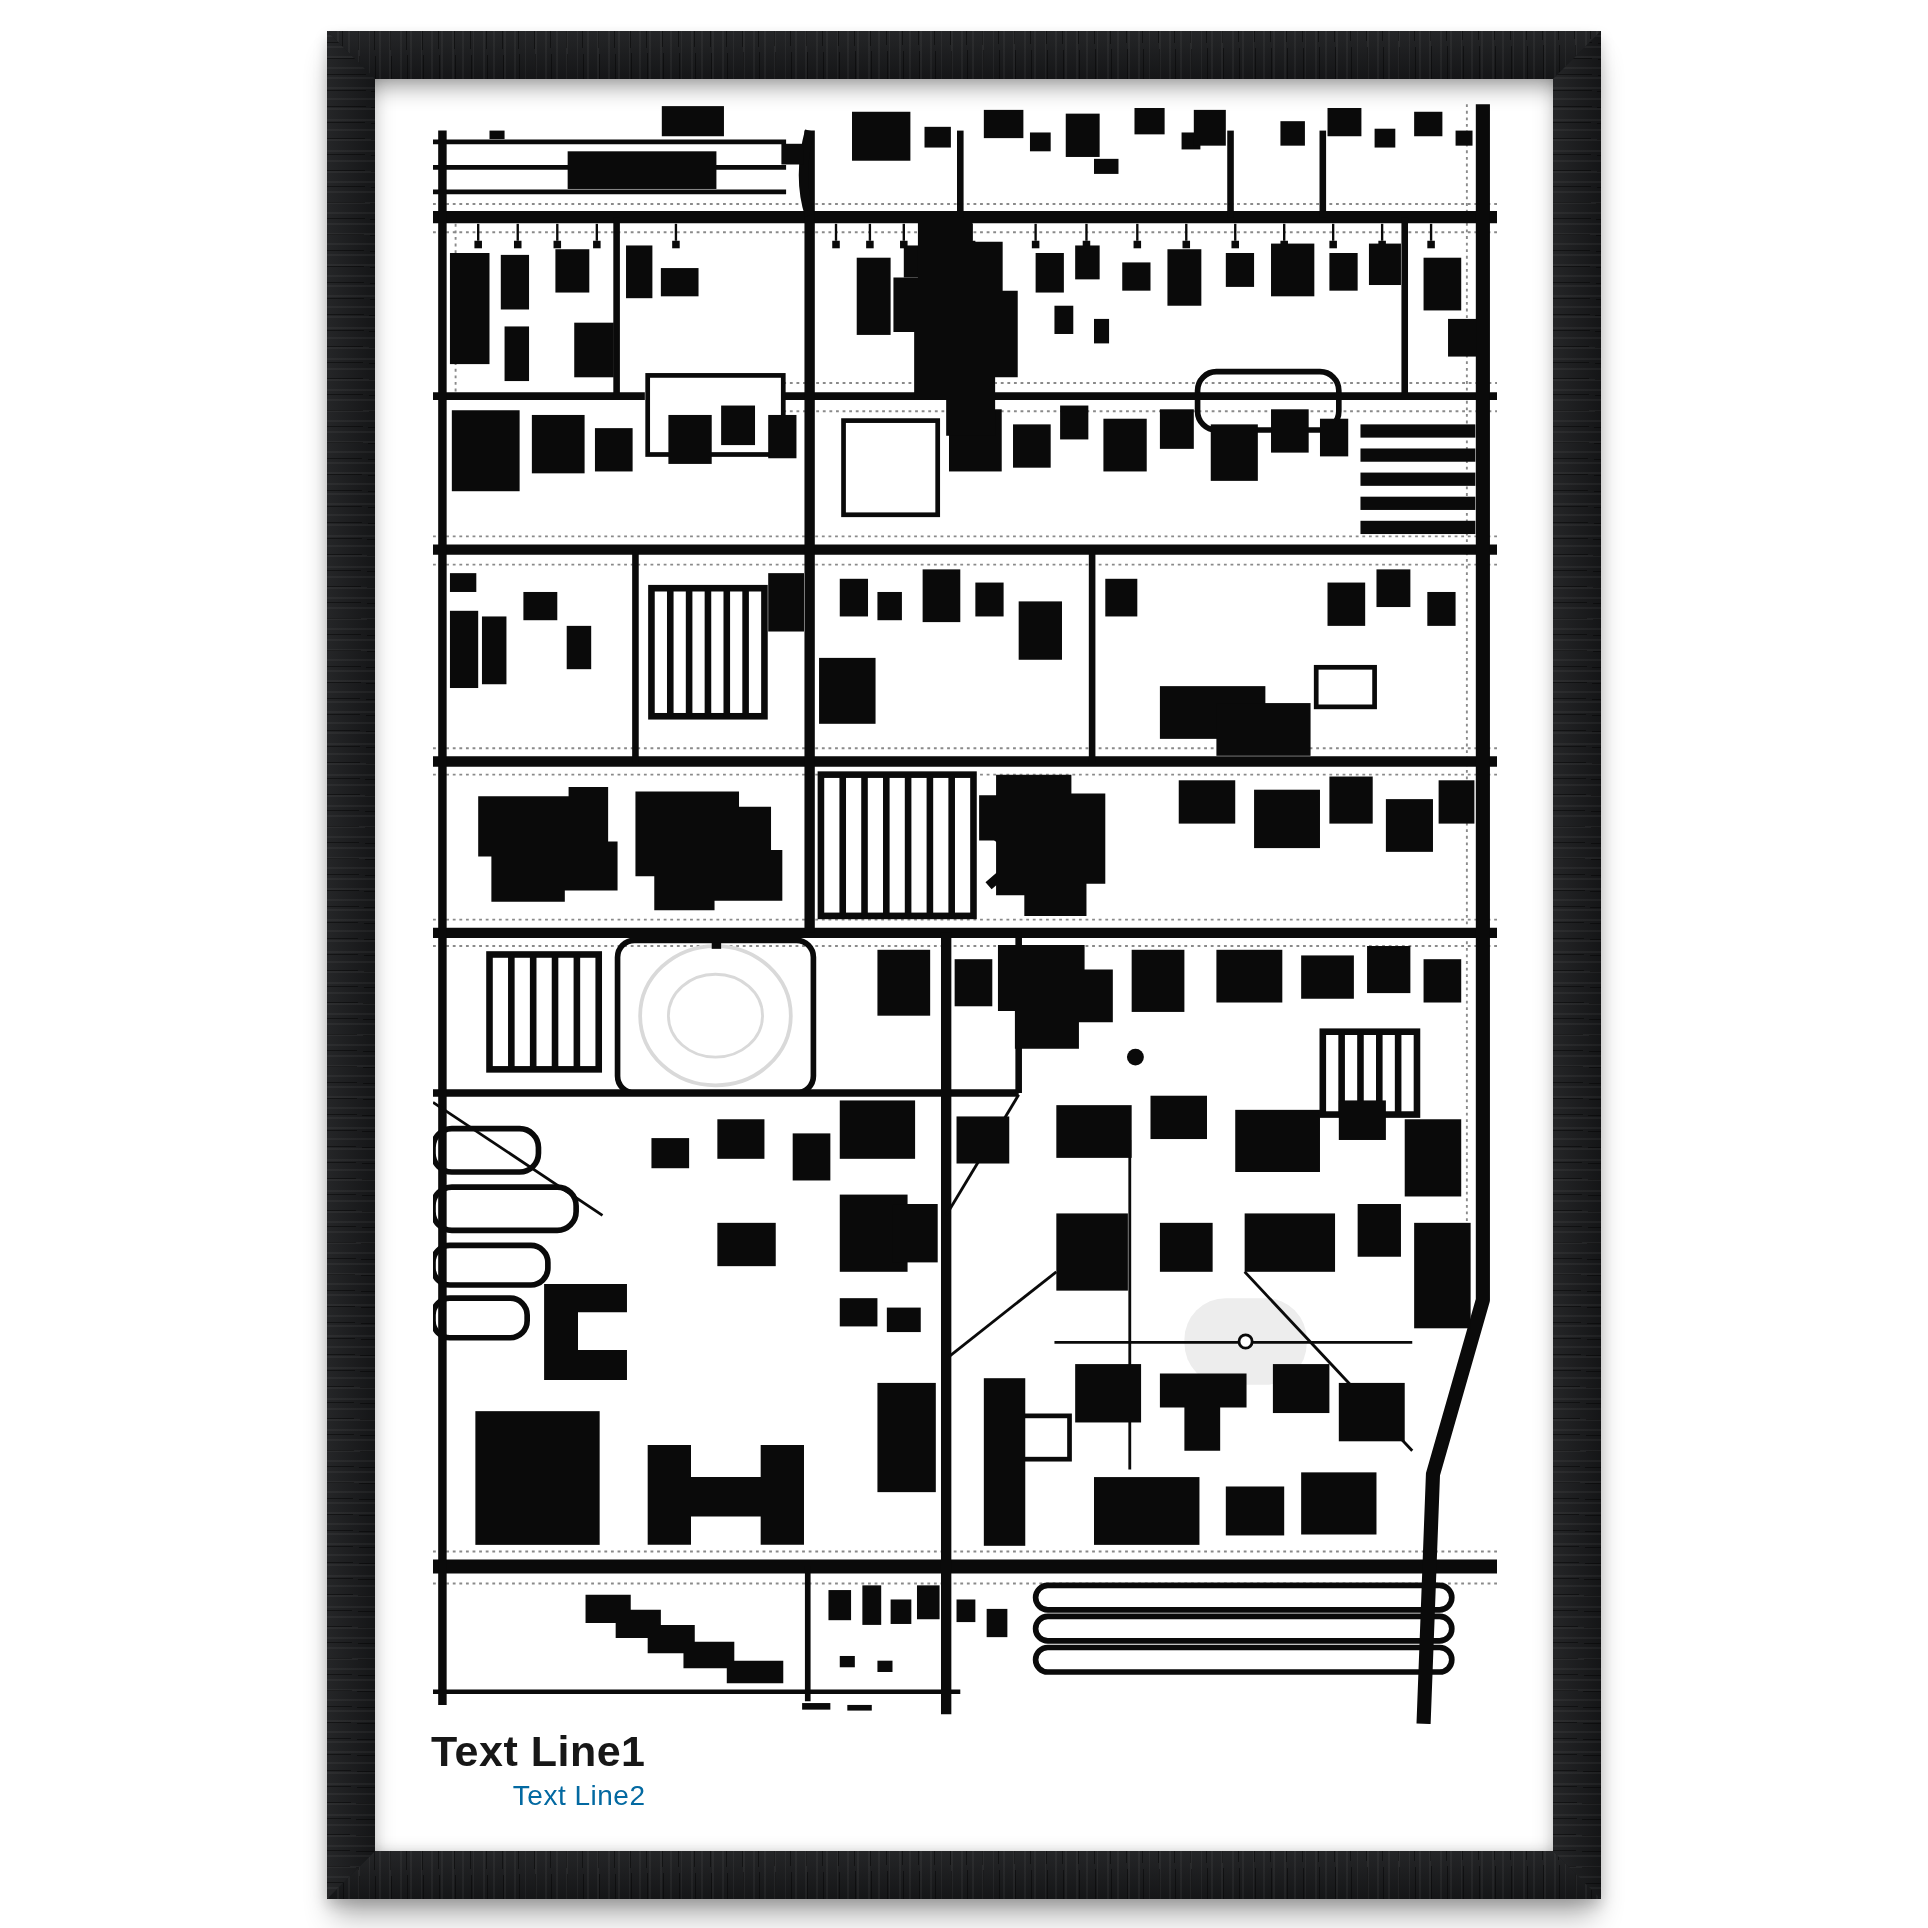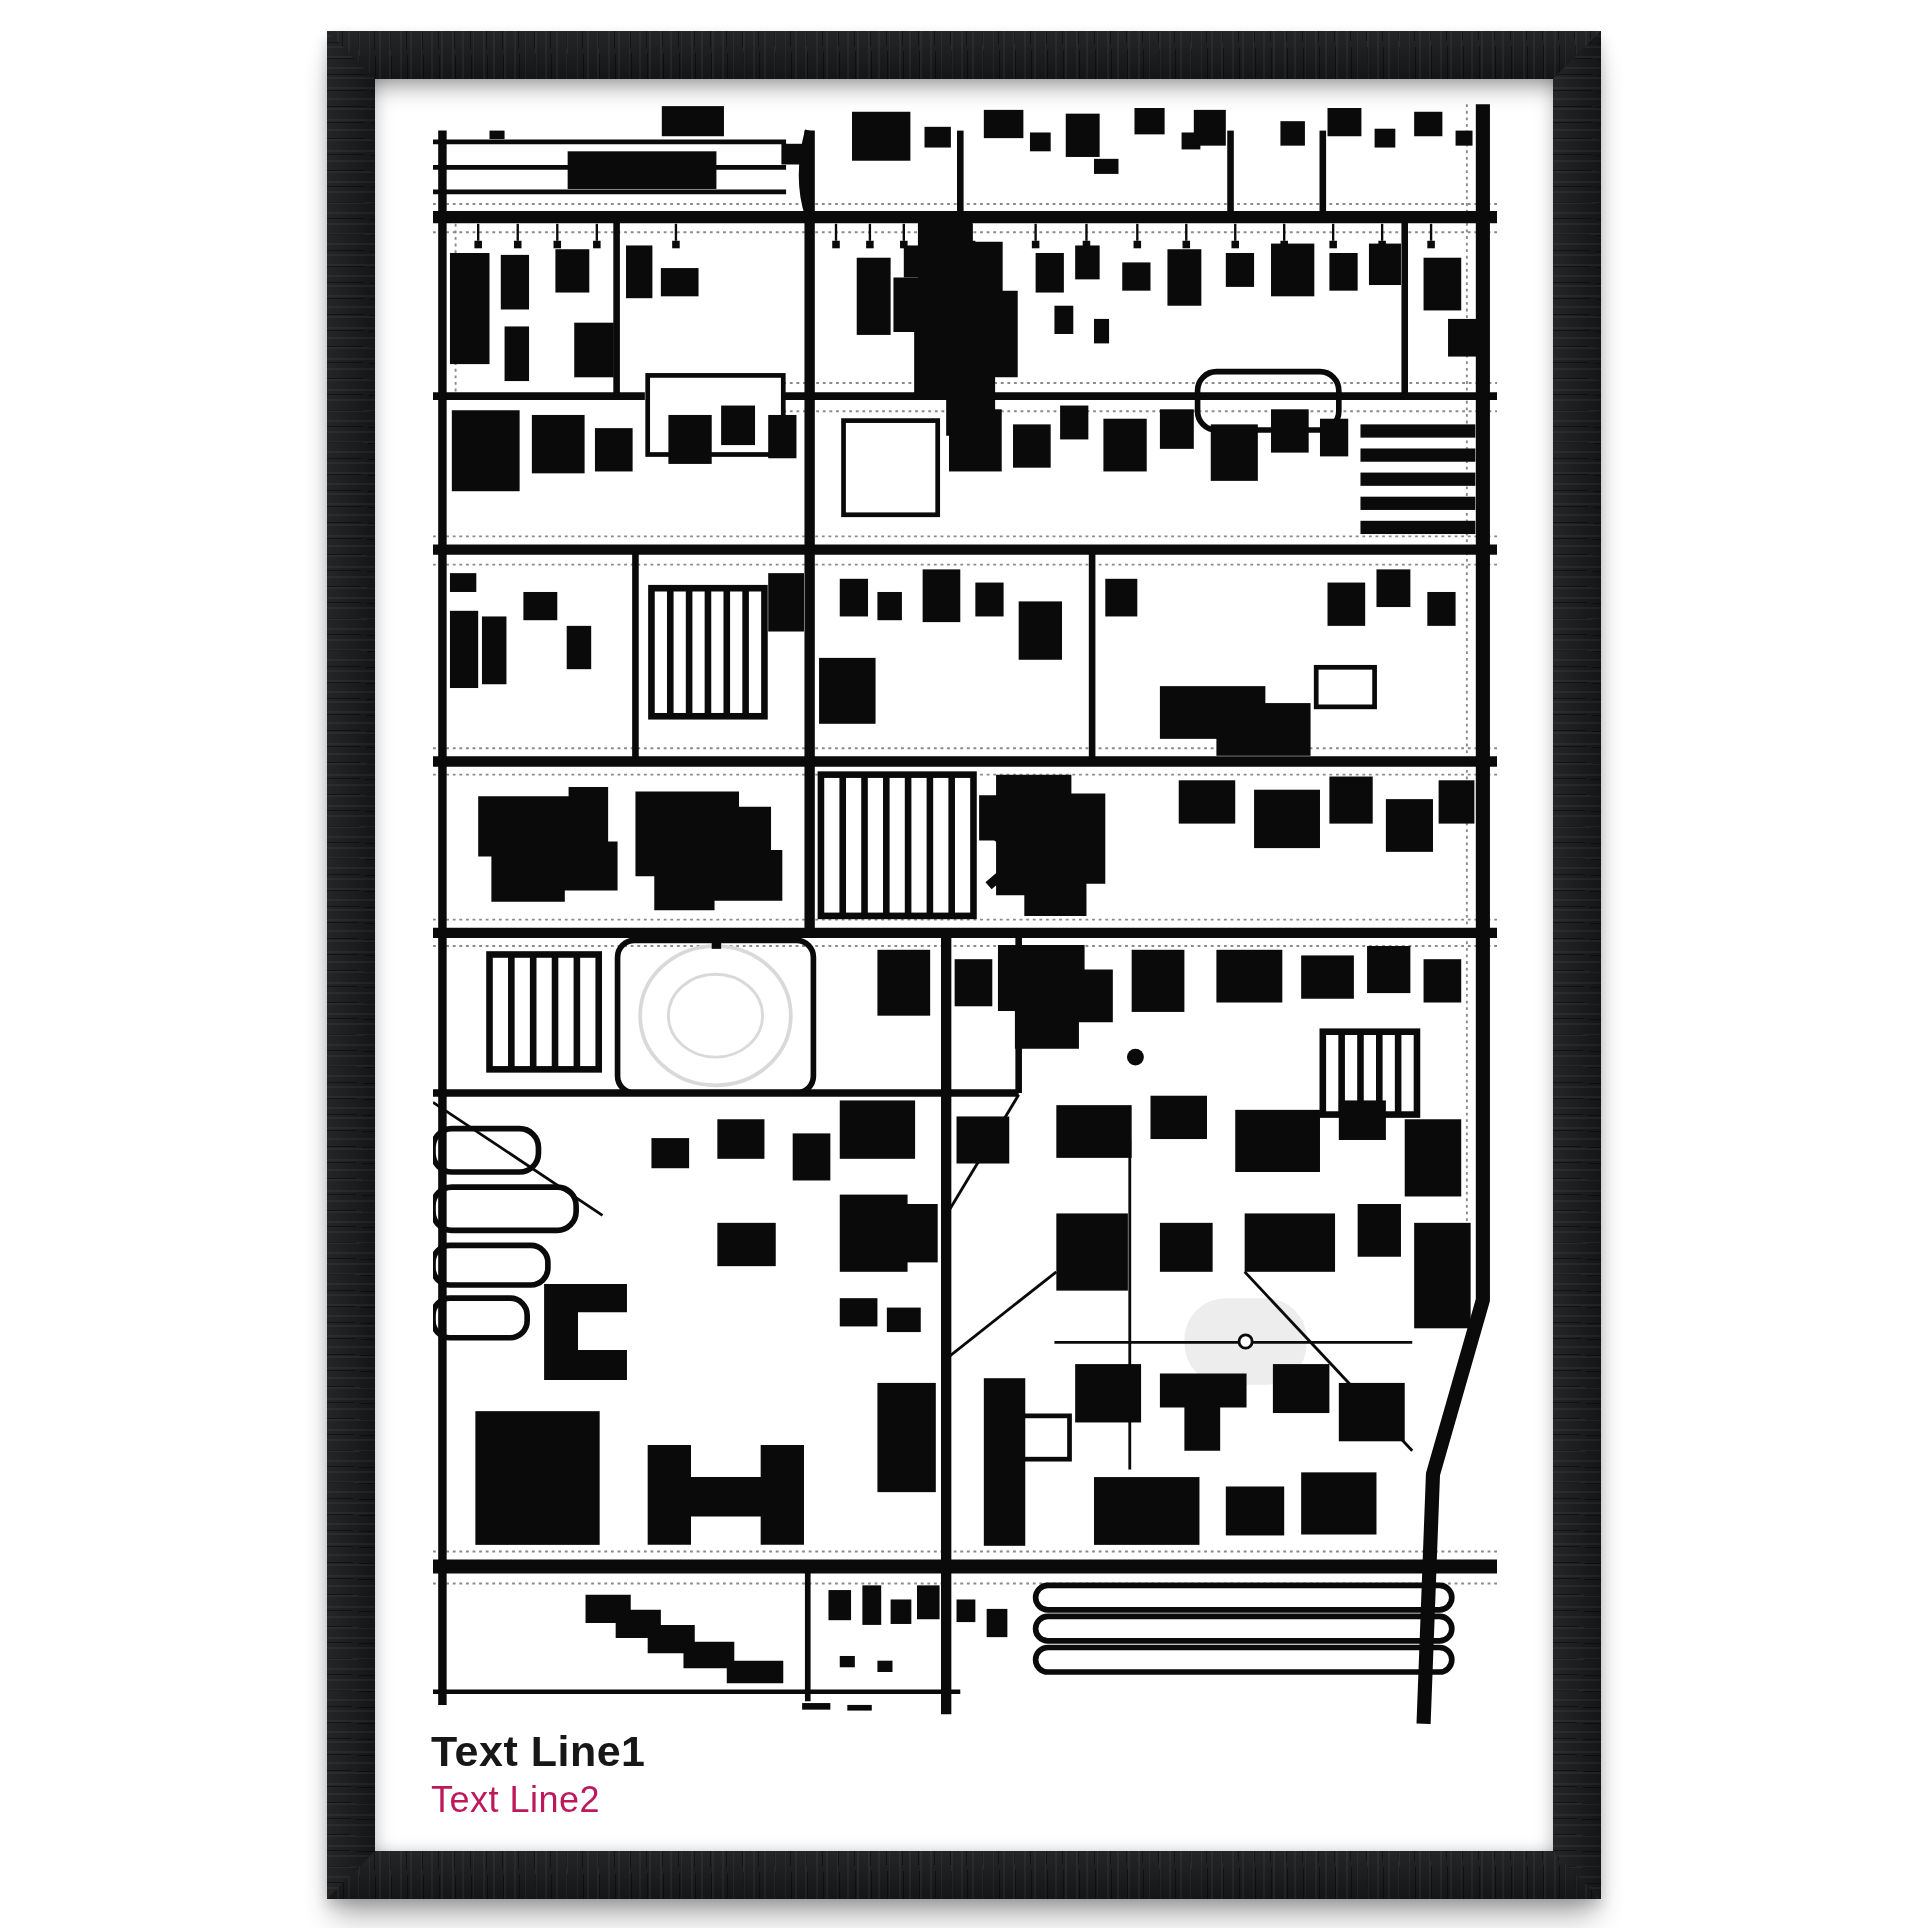--- a/index.html
+++ b/index.html
@@ -35,21 +35,21 @@
     position:absolute;left:48px;top:48px;right:48px;bottom:48px;background:#ffffff;
     box-shadow:
       inset 0 22.6px 24.5px -17px rgba(0,0,0,0.45),
       inset 0 -11.3px 17px -13px rgba(0,0,0,0.20),
       inset 15px 0 21px -17px rgba(0,0,0,0.25),
       inset -15px 0 21px -17px rgba(0,0,0,0.25);
   }
   .map-svg{position:absolute;left:58px;top:24.5px;}
   .caption{position:absolute;left:56px;top:1651px;line-height:1;}
   .caption .line1{font-size:43px;font-weight:700;color:#171717;letter-spacing:0.5px;}
-  .caption .line2{font-size:36px;font-weight:400;color:#be185d;margin-top:8.5px;letter-spacing:0.5px;}
+  .caption .line2{font-size:28px;font-weight:400;color:#0369a1;margin-top:8.5px;letter-spacing:0.5px;text-align:right;}
 </style>
 </head>
 <body>
 
 <div class="frame">
   <div class="frame-strip h frame-top"></div>
   <div class="frame-strip h frame-bottom"></div>
   <div class="frame-strip v frame-left"></div>
   <div class="frame-strip v frame-right"></div>
 

